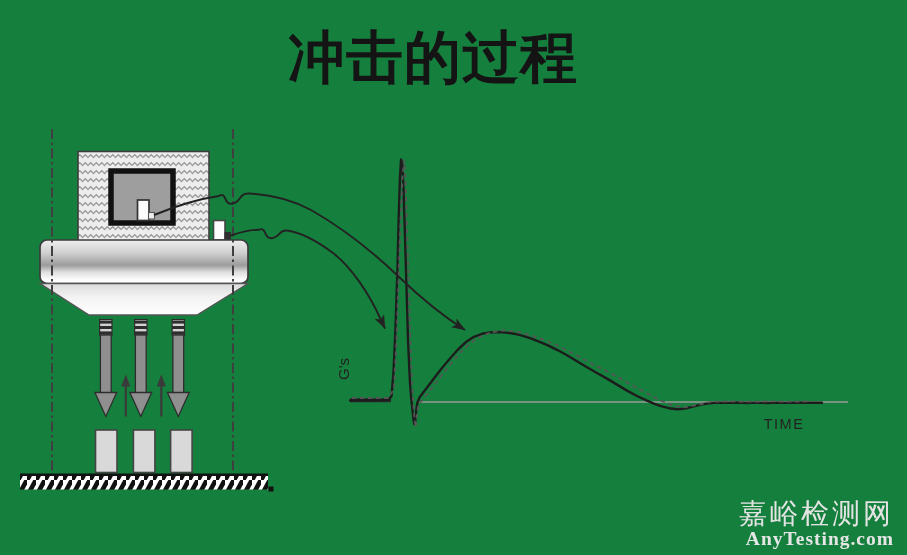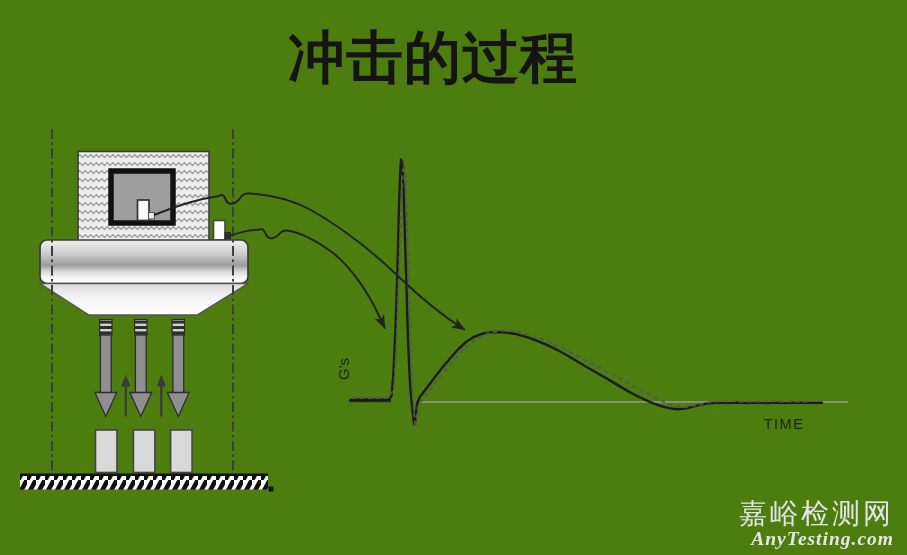--- a/index.html
+++ b/index.html
@@ -1,35 +1,35 @@
 <!DOCTYPE html>
 <html><head>
 <meta charset="utf-8">
 <style>
   html,body{margin:0;padding:0;background:#fff;}
   body{width:907px;height:555px;position:relative;overflow:hidden;
        font-family:"Liberation Sans","DejaVu Sans",sans-serif;}
-  .canvas{position:absolute;inset:0;width:907px;height:555px;background:#4d7c0f;}
+  .canvas{position:absolute;inset:0;width:907px;height:555px;background:#15803d;}
   .page-title{
     position:absolute;top:20px;left:0;width:866px;height:76px;
     text-align:center;font-family:"Liberation Serif","DejaVu Serif",serif;
     font-size:57px;font-weight:600;color:#141414;letter-spacing:1px;
     line-height:76px;white-space:nowrap;
   }
   .diagram-svg{position:absolute;top:0;left:0;width:907px;height:555px;}
   .watermark{
     position:absolute;right:13px;bottom:6px;text-align:right;line-height:1.05;
     user-select:none;
   }
   .watermark .wm-cn{
     display:block;font-size:28px;font-weight:400;color:#e4e4e4;letter-spacing:3px;
     font-family:"Liberation Sans","DejaVu Sans",sans-serif;
   }
   .watermark .wm-en{
-    display:block;font-size:19.5px;font-weight:700;font-style:italic;color:#e6e6e6;
+    display:block;font-size:19.5px;font-weight:700;color:#e6e6e6;
     letter-spacing:1px;font-family:"Liberation Serif","DejaVu Serif",serif;
   }
   text{font-family:"Liberation Sans","DejaVu Sans",sans-serif;}
 </style>
 </head>
 <body>
 
 <div class="canvas">
 
   <div class="page-title">冲击的过程</div>

